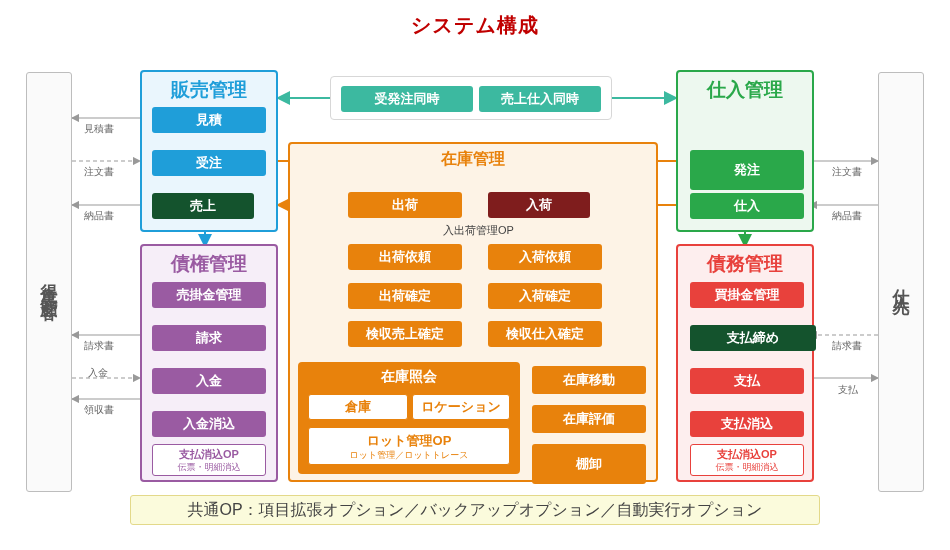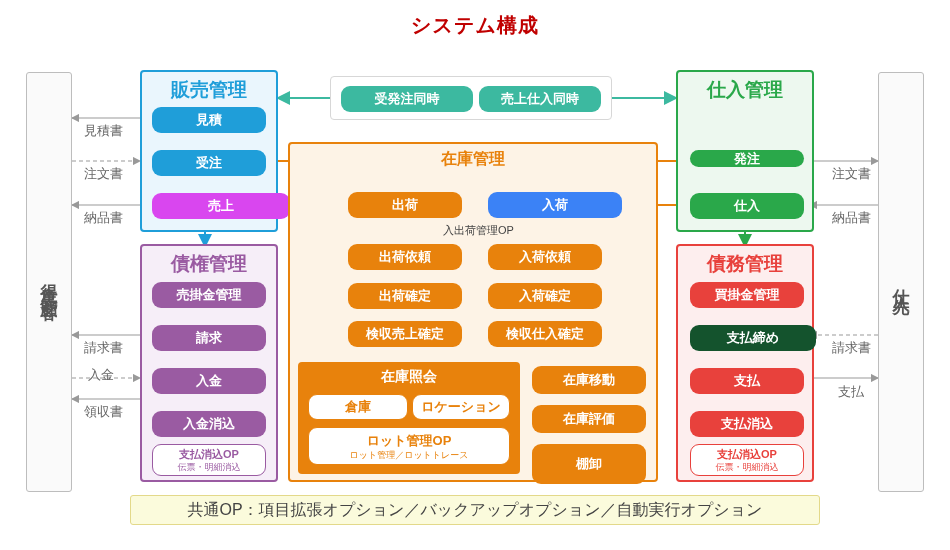--- a/index.html
+++ b/index.html
@@ -21,26 +21,26 @@
     display:flex;align-items:center;justify-content:center;
     font-size:17px;font-weight:bold;color:#555;
     writing-mode:vertical-rl;text-orientation:upright;letter-spacing:4px;
   }
   
   .panel{border-radius:4px;box-sizing:border-box;}
   .panel-title{
     text-align:center;font-weight:bold;font-size:19px;padding-top:5px;
   }
   .chip{
-    position:absolute;box-sizing:border-box;border-radius:9px;
+    position:absolute;box-sizing:border-box;border-radius:3px;
     display:flex;align-items:center;justify-content:center;
     font-size:13px;font-weight:bold;color:#fff;text-align:center;
   }
   .chip.white{background:#fff;}
-  .lbl{position:absolute;font-size:13px;color:#666;white-space:nowrap;}
+  .lbl{position:absolute;font-size:10px;color:#666;white-space:nowrap;}
   .bottombar{
     position:absolute;box-sizing:border-box;border:1px solid #e3d98a;
     background:#fbfbdc;border-radius:3px;
     display:flex;align-items:center;justify-content:center;
     font-size:16px;color:#444;
   }
   .subnote{font-size:9px;font-weight:normal;display:block;line-height:1.2;}
   svg.lines{position:absolute;left:0;top:0;width:950px;height:550px;pointer-events:none;}
 </style>
 </head>
@@ -152,41 +152,41 @@
 
 <div class="box panel" style="left:140px;top:70px;width:138px;height:162px;border:2px solid #1f9ed9;background:#eaf6fd;">
   <div class="panel-title" style="color:#1f9ed9;">販売管理</div>
 </div>
 <div class="chip" style="left:152px;top:107px;width:114px;height:26px;background:#1f9ed9;">
   <span>見積</span>
 </div>
 <div class="chip" style="left:152px;top:150px;width:114px;height:26px;background:#1f9ed9;">
   <span>受注</span>
 </div>
-<div class="chip" style="left:152px;top:193px;width:138px;height:26px;background:#d946ef;">
+<div class="chip" style="left:152px;top:193px;width:102px;height:26px;background:#14532d;">
   <span>売上</span>
 </div>
 
 <div class="box panel" style="left:676px;top:70px;width:138px;height:162px;border:2px solid #2aa84a;background:#edf8ef;">
   <div class="panel-title" style="color:#2aa84a;">仕入管理</div>
 </div>
-<div class="chip" style="left:690px;top:150px;width:114px;height:17px;background:#2aa84a;">
+<div class="chip" style="left:690px;top:150px;width:114px;height:40px;background:#2aa84a;">
   <span>発注</span>
 </div>
 <div class="chip" style="left:690px;top:193px;width:114px;height:26px;background:#2aa84a;justify-content:center;">
   <span>仕入</span>
 </div>
 
 <div class="box panel" style="left:288px;top:142px;width:370px;height:340px;border:2px solid #e8820c;background:#fdf3e6;">
   <div class="panel-title" style="color:#e8820c;font-size:16px;">在庫管理</div>
 </div>
 <div class="chip" style="left:348px;top:192px;width:114px;height:26px;background:#e8820c;">
   <span>出荷</span>
 </div>
-<div class="chip" style="left:488px;top:192px;width:134px;height:26px;background:#3b82f6;">
+<div class="chip" style="left:488px;top:192px;width:102px;height:26px;background:#7f1d1d;">
   <span>入荷</span>
 </div>
 <div class="lbl" style="left:443px;top:223px;font-size:11px;color:#444;">入出荷管理OP</div>
 
 <div class="chip" style="left:348px;top:244px;width:114px;height:26px;background:#e8820c;">
   <span>出荷依頼</span>
 </div>
 <div class="chip" style="left:348px;top:283px;width:114px;height:26px;background:#e8820c;">
   <span>出荷確定</span>
 </div>

